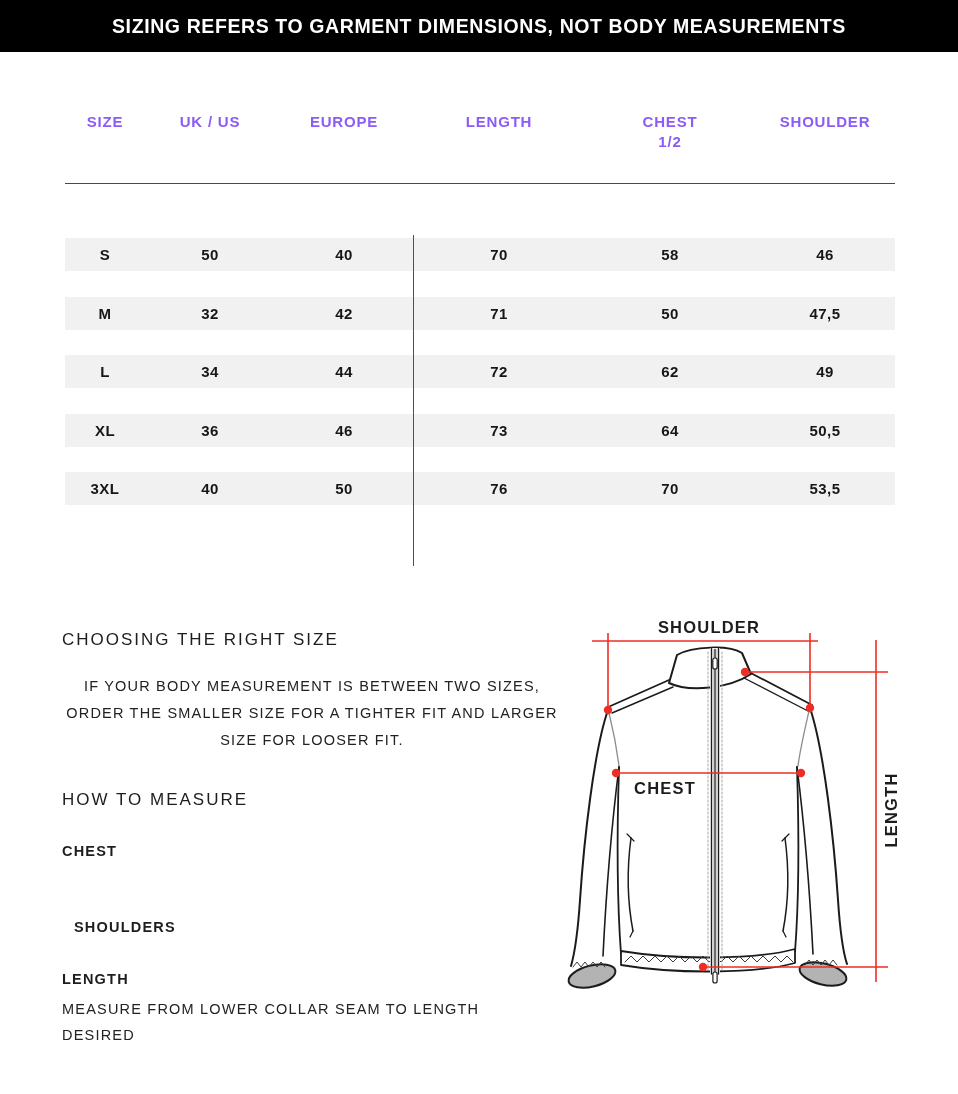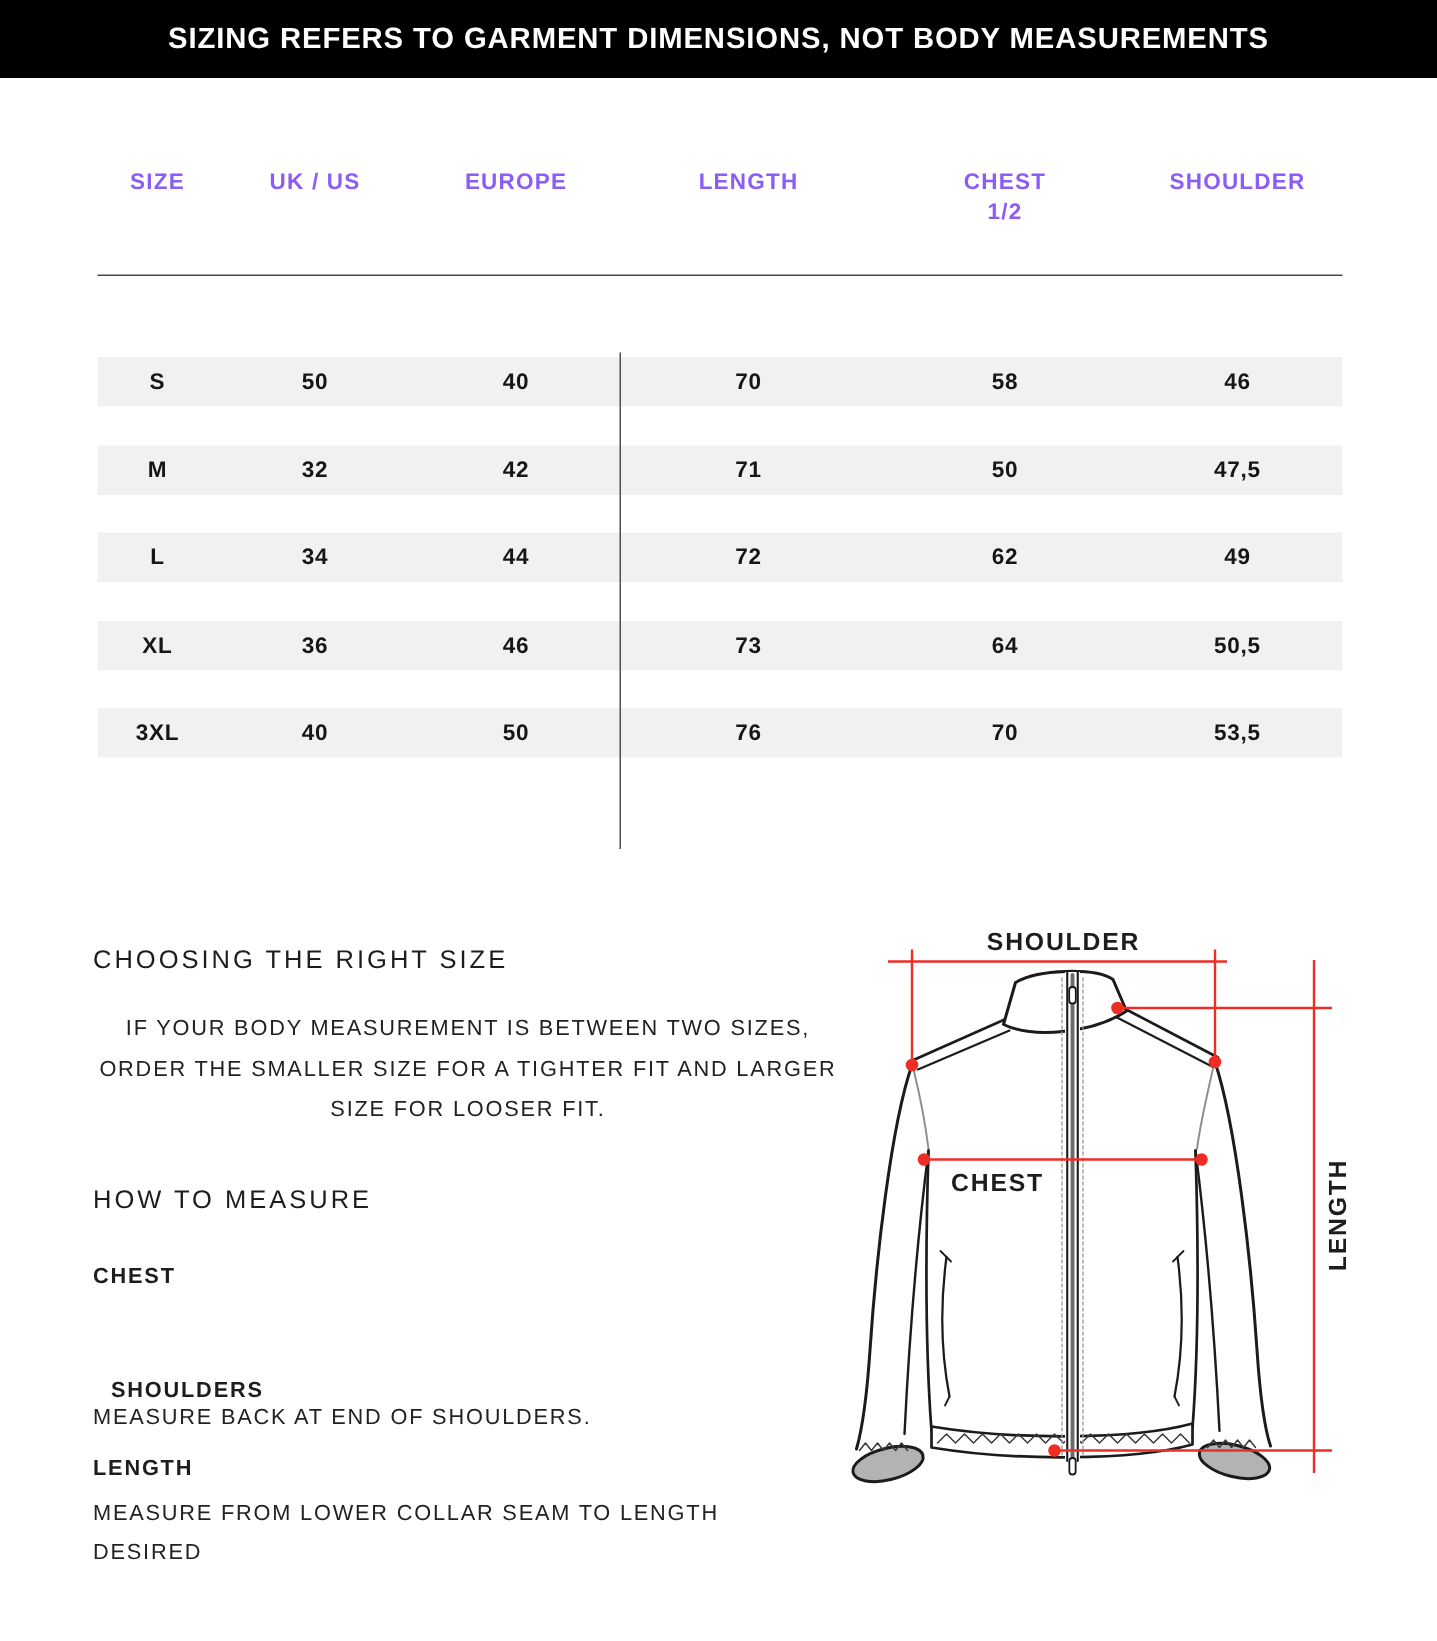--- a/index.html
+++ b/index.html
@@ -112,21 +112,20 @@
   </section>
 
   <h2 class="info-abs h-section" style="top:630px; margin:0;">CHOOSING THE RIGHT SIZE</h2>
   <p class="info-abs p-body" style="top:673px; max-width:500px; margin:0;text-align:center;">IF YOUR BODY MEASUREMENT IS BETWEEN TWO SIZES, ORDER THE SMALLER SIZE FOR A TIGHTER FIT AND LARGER SIZE FOR LOOSER FIT.</p>
 
   <h2 class="info-abs h-section" style="top:790px; margin:0;">HOW TO MEASURE</h2>
 
   <h3 class="info-abs h-sub" style="top:843px; margin:0;">CHEST</h3>
 
   <h3 class="info-abs h-sub" style="top:907px; margin:12px;">SHOULDERS</h3>
-  <p class="info-abs p-sub" style="top:932px; max-width:500px; margin:0;">MEASURE BACK AT END OF SHOULDERS.</p>
 
   <h3 class="info-abs h-sub" style="top:971px; margin:0;">LENGTH</h3>
   <p class="info-abs p-sub" style="top:996px; max-width:470px; margin:0;">MEASURE FROM LOWER COLLAR SEAM TO LENGTH DESIRED</p>
 
   <svg class="diagram" viewBox="0 0 418 494" xmlns="http://www.w3.org/2000/svg">
 
     <g fill="none" stroke="#1b1b1b" stroke-width="2" stroke-linecap="round" stroke-linejoin="round">
 
       <path d="M68,110 C54,150 44,240 40,300 C38,330 35,352 31,366"></path>
       <path d="M270,108 C284,150 294,240 298,300 C300,330 303,352 307,364"></path>

